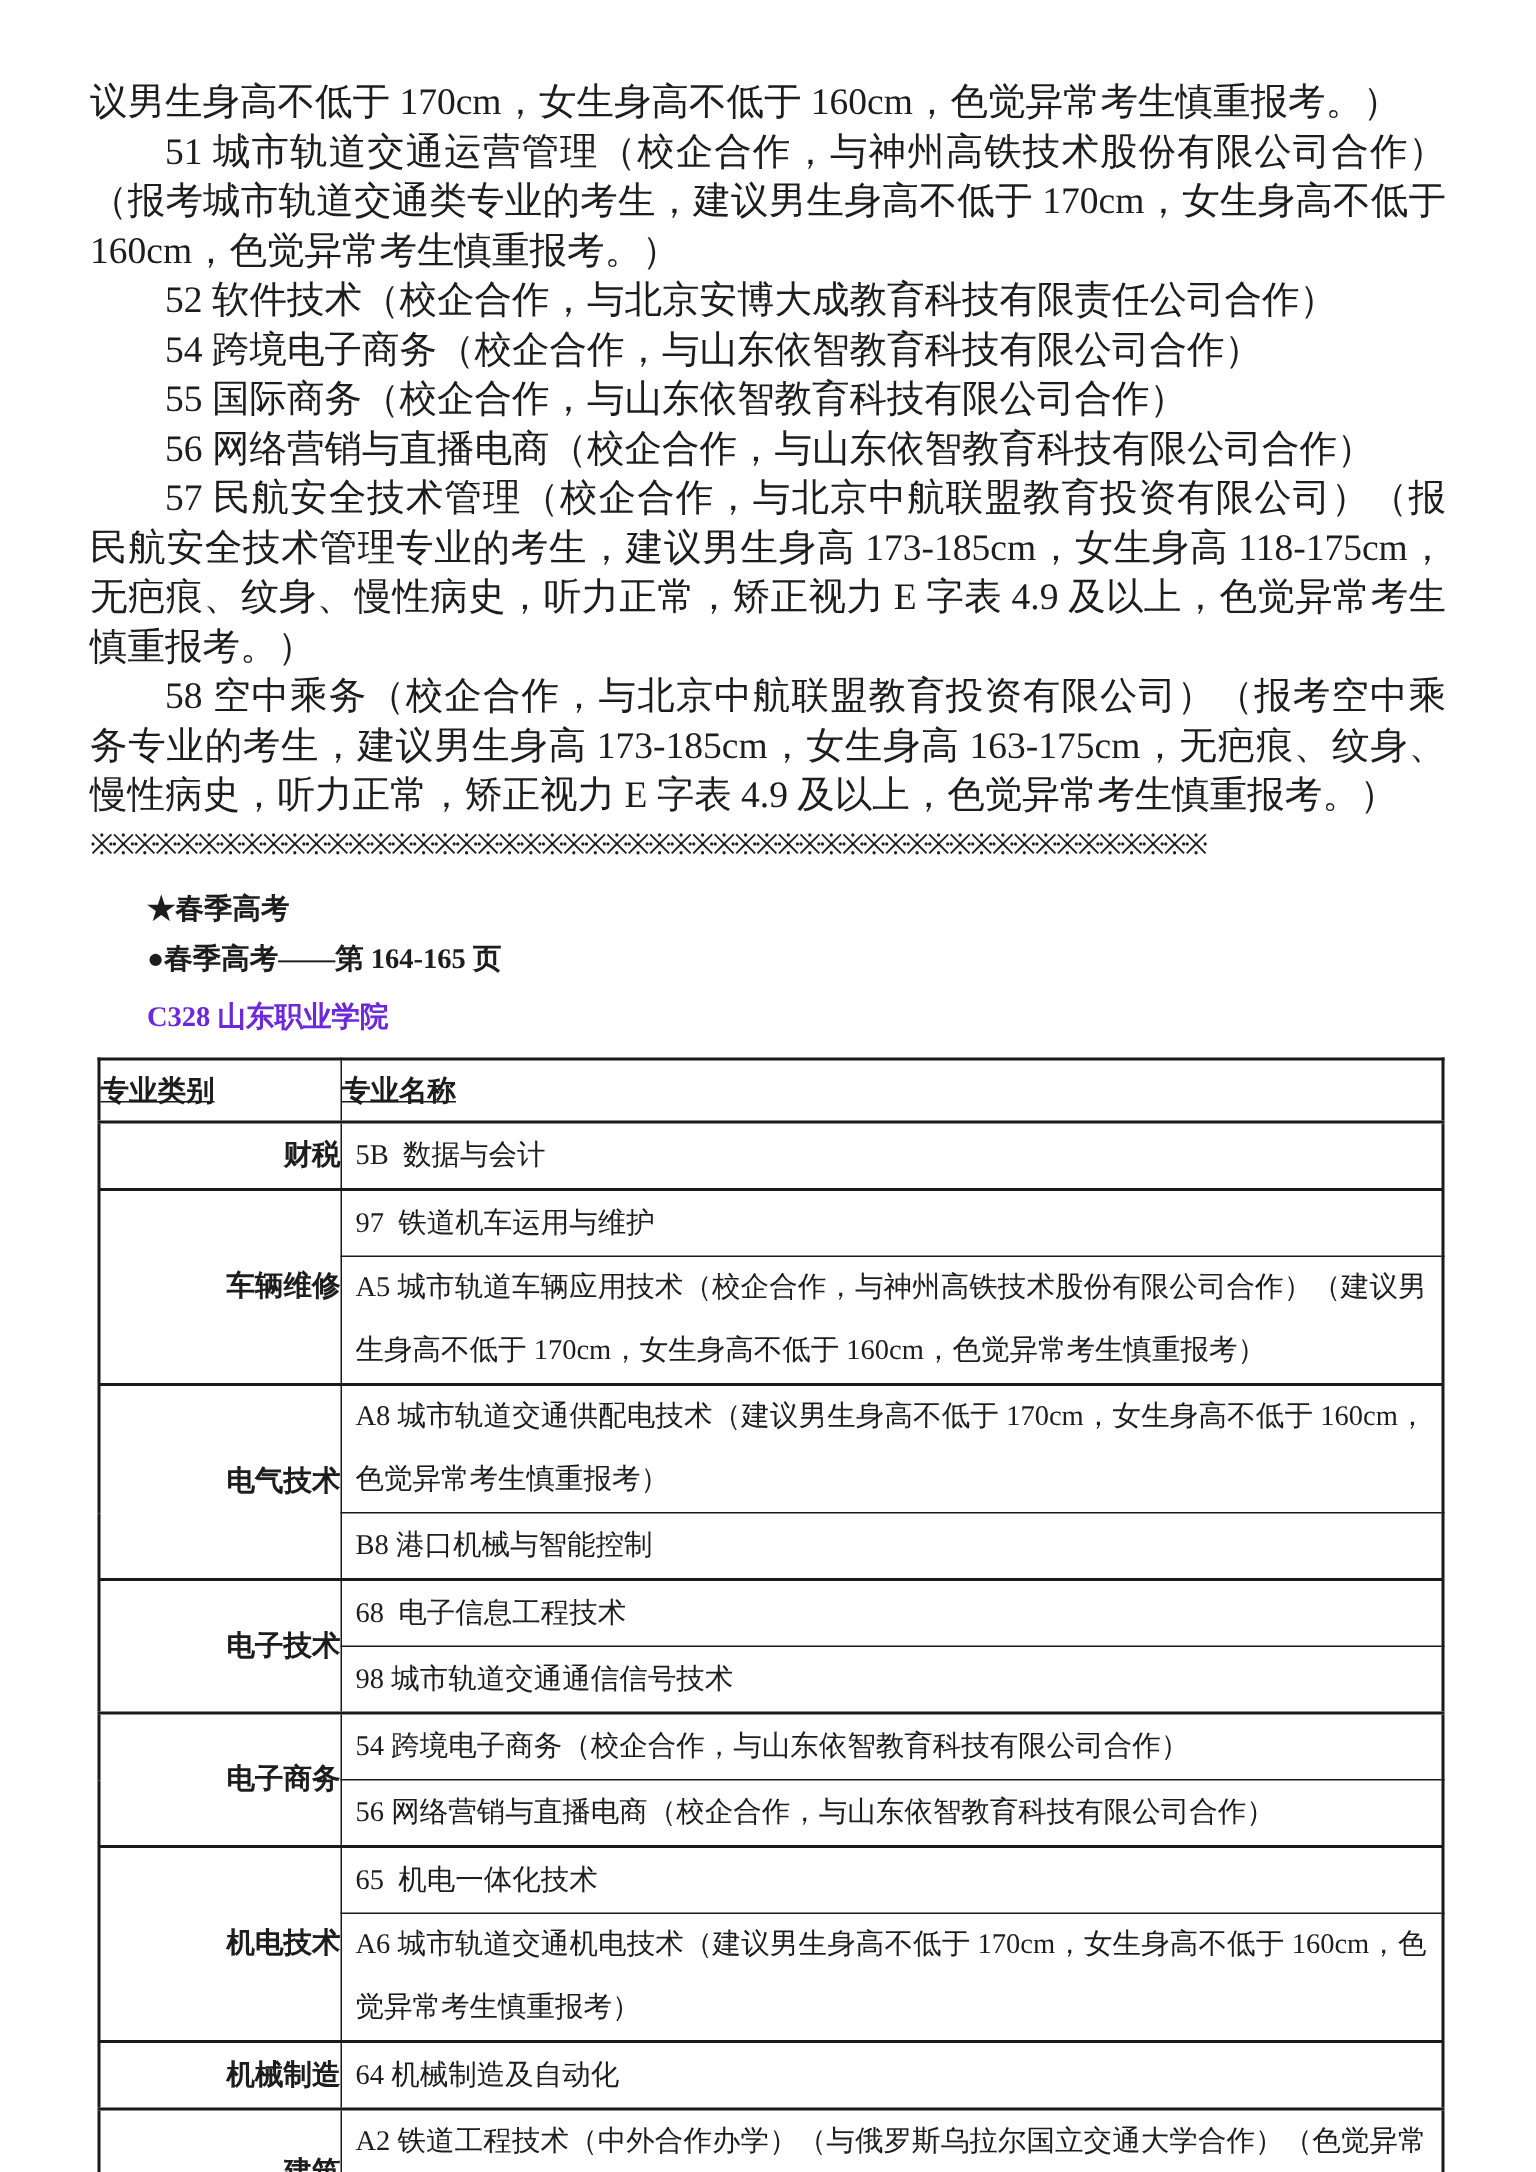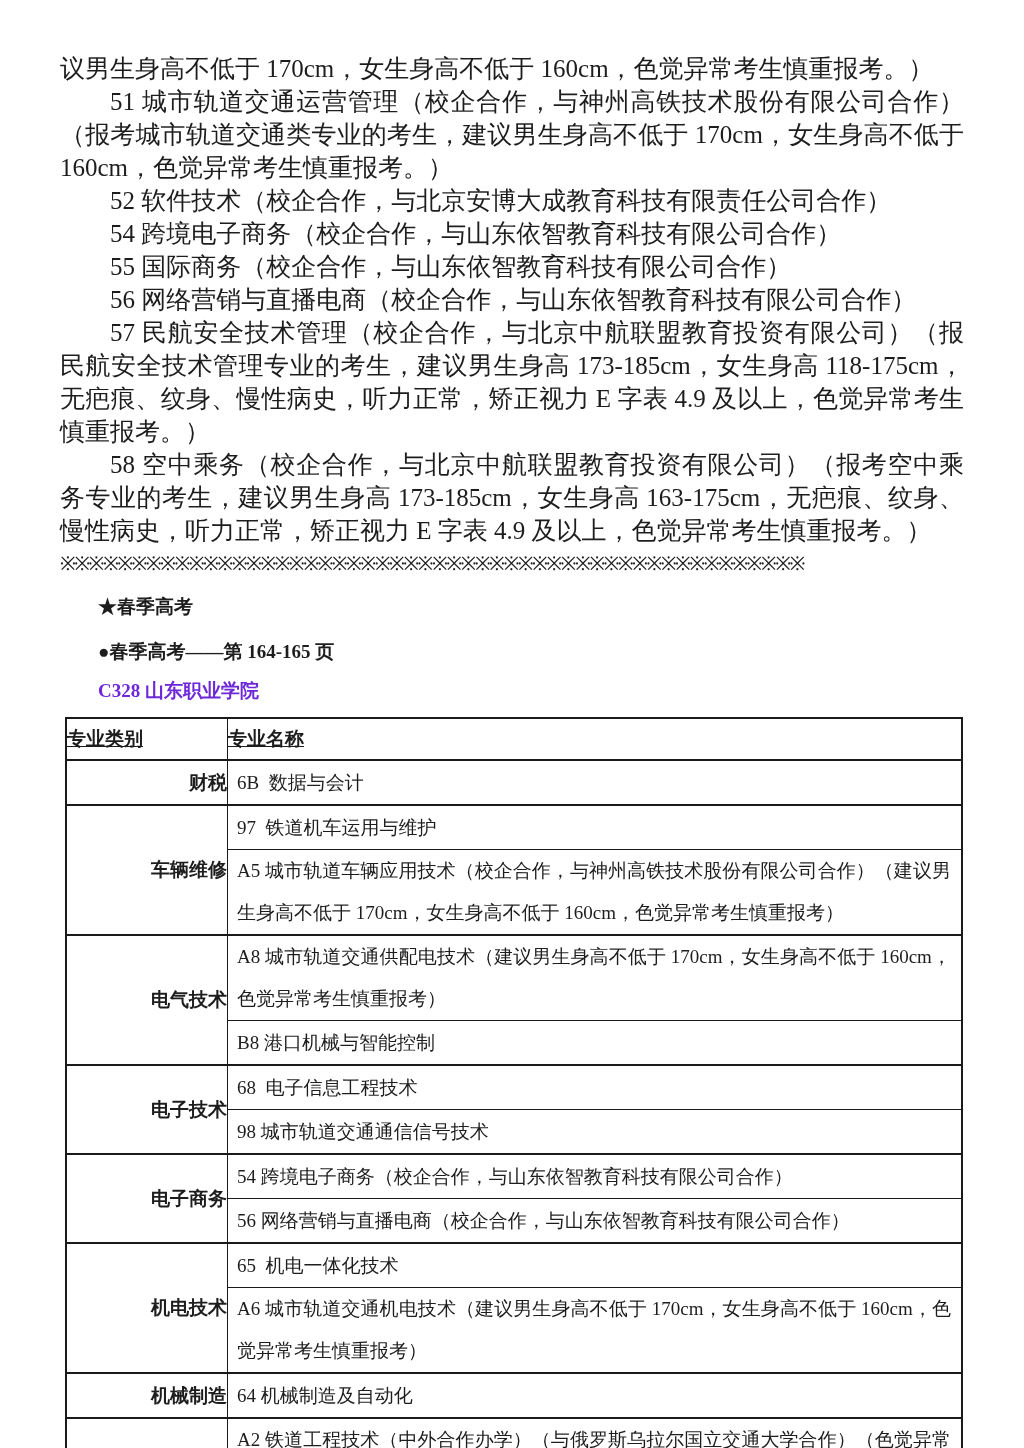--- a/index.html
+++ b/index.html
@@ -39,21 +39,20 @@
     width: 904px;
   }
 
   .heading-star,
   .heading-bullet,
   .heading-college {
     font-size: 19px;
     line-height: 33px;
     font-weight: bold;
     padding-left: 2em;
-    margin-top: 12px;
   }
   .heading-star { margin-top: 10px; }
   .heading-college { margin-top: 6px; margin-bottom: 10px; }
 
   
   table.majors {
     border-collapse: collapse;
     table-layout: fixed;
     width: 898px;
     margin-left: 5px;
@@ -119,21 +118,21 @@
   <table class="majors">
     <thead>
       <tr>
         <th class="col-category">专业类别</th>
         <th class="col-name">专业名称</th>
       </tr>
     </thead>
     <tbody id="table-body">
         <tr class="group-start">
           <td class="category" rowspan="1">财税</td>
-          <td class="major">6B  数据与会计</td>
+          <td class="major">5B  数据与会计</td>
         </tr>
         <tr class="group-start">
           <td class="category" rowspan="2">车辆维修</td>
           <td class="major">97  铁道机车运用与维护</td>
         </tr>
         <tr>
           <td class="major">A5 城市轨道车辆应用技术（校企合作，与神州高铁技术股份有限公司合作）（建议男生身高不低于 170cm，女生身高不低于 160cm，色觉异常考生慎重报考）</td>
         </tr>
         <tr class="group-start">
           <td class="category" rowspan="2">电气技术</td>

